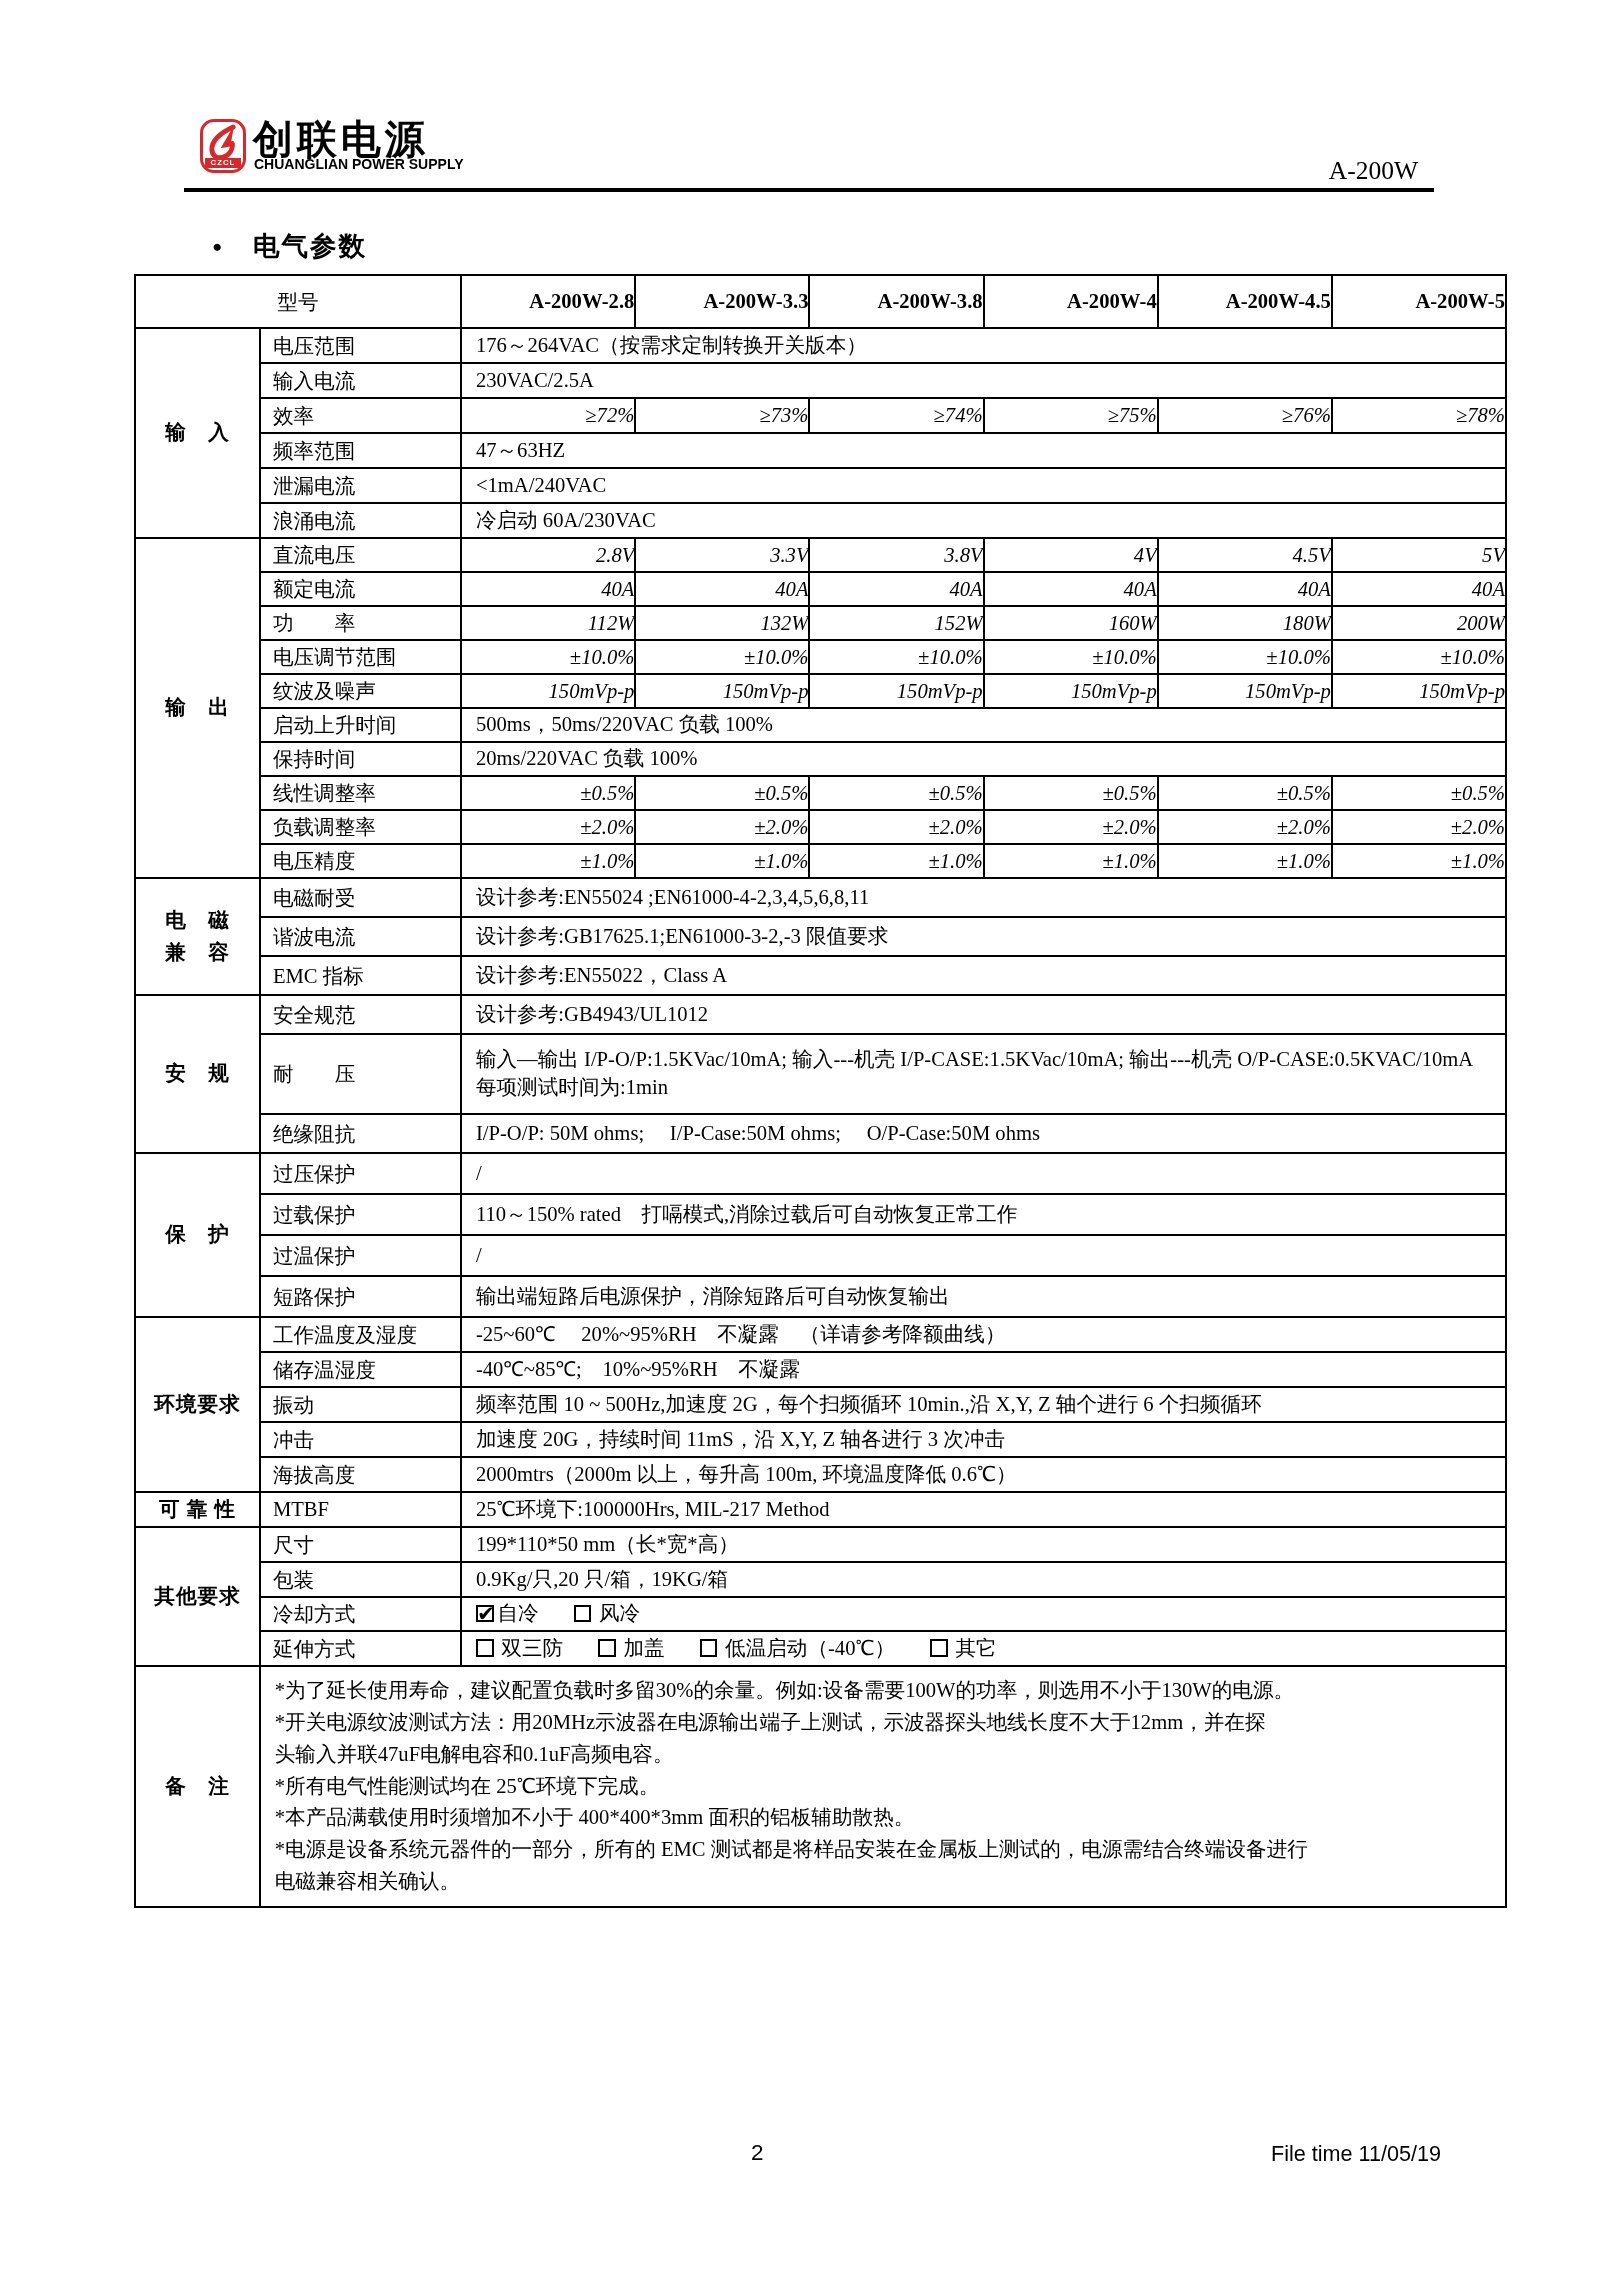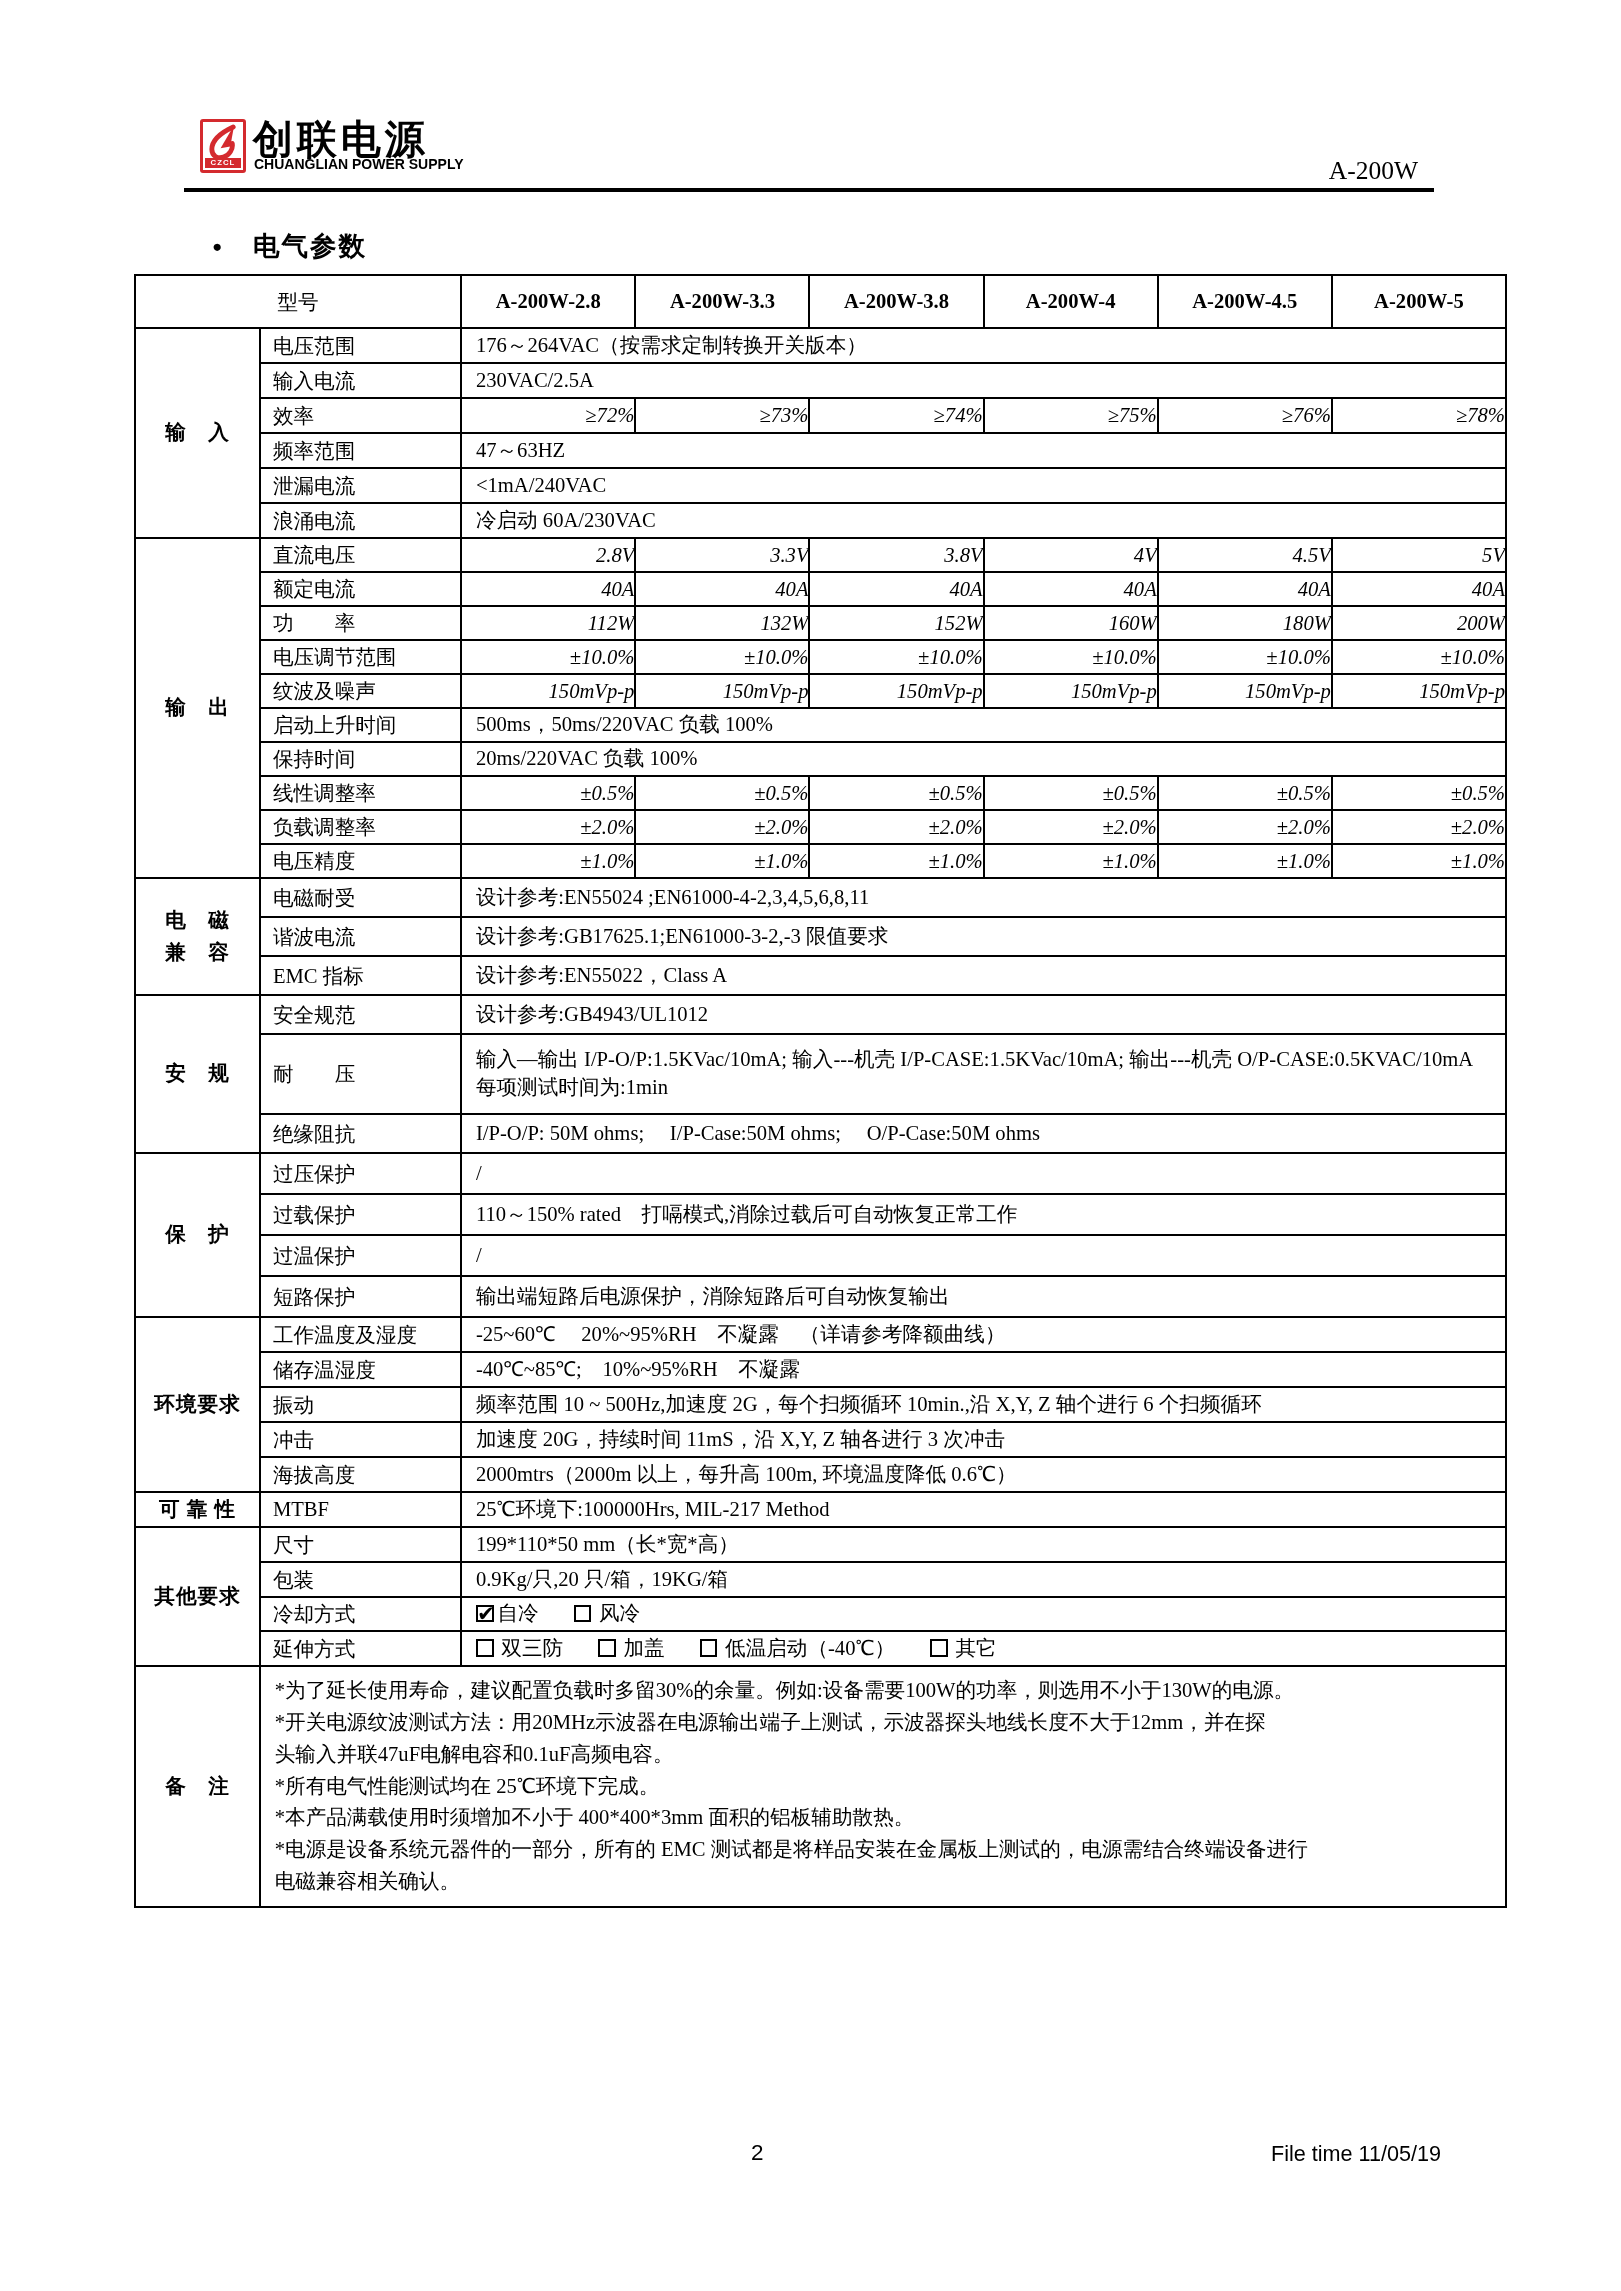--- a/index.html
+++ b/index.html
@@ -5,21 +5,21 @@
   * { margin:0; padding:0; box-sizing:border-box; }
   html,body { background:#ffffff; }
   .page {
     position:relative; width:1621px; height:2292px; background:#fff;
     font-family:"Liberation Serif", serif; color:#000; overflow:hidden;
     outline:1px solid #d8d8d8;
   }
   
   .logo-badge {
     position:absolute; left:200px; top:119px; width:46px; height:54px;
-    border:3.9px solid #d42a2e; border-radius:3px; background:#fff;
+    border:3.9px solid #d42a2e; border-radius:14px; background:#fff;
   }
   .logo-badge svg { position:absolute; left:2.9px; top:2px; }
   .badge-band {
     position:absolute; left:2px; right:2px; bottom:2px; height:9.8px; background:#d42a2e;
     color:#fff; font-family:"Liberation Sans",sans-serif; font-size:7.8px; font-weight:bold;
     text-align:center; line-height:9.8px; letter-spacing:1px;
   }
   .brand-cn {
     position:absolute; left:253px; top:112px; font-size:40px; font-weight:bold;
     letter-spacing:3.9px; font-family:Liberation Mono, monospace;
@@ -37,21 +37,21 @@
   
   .sec-heading { position:absolute; left:212px; top:228px; font-size:26.5px; font-weight:bold; letter-spacing:2px; }
   .sec-heading .bullet { font-size:16.7px; vertical-align:2.9px; margin-right:31px; letter-spacing:0; }
   
   table.spec {
     position:absolute; left:134px; top:274px; width:1373px;
     border-collapse:collapse; table-layout:fixed;
   }
   table.spec td { border:2px solid #000; font-size:20.6px; overflow:hidden; vertical-align:middle; }
   td.model-label { text-align:center; font-size:21.6px; }
-  td.model-cell  { text-align:center; font-size:21.6px; font-weight:bold; }
+  td.model-cell  { text-align:right; font-size:21.6px; font-weight:bold; }
   td.sec-cell {
     text-align:center; font-weight:bold; font-size:24.5px;
     white-space:pre-line; line-height:1.55; letter-spacing:1px;
   }
   td.param-cell { padding:2px 3.9px 2px 11.8px; white-space:pre-wrap; }
   td.cell-val   { text-align:right;font-style:italic; }
   td.span-val   { padding:2px 5.9px 2px 13.7px; white-space:pre-wrap; line-height:1.35; }
   td.remark-cell{ padding:7.8px 9.8px 7.8px 13.7px; white-space:pre-line; line-height:1.55; }
   .opt { margin-right:35px; white-space:nowrap; }
   .box {

